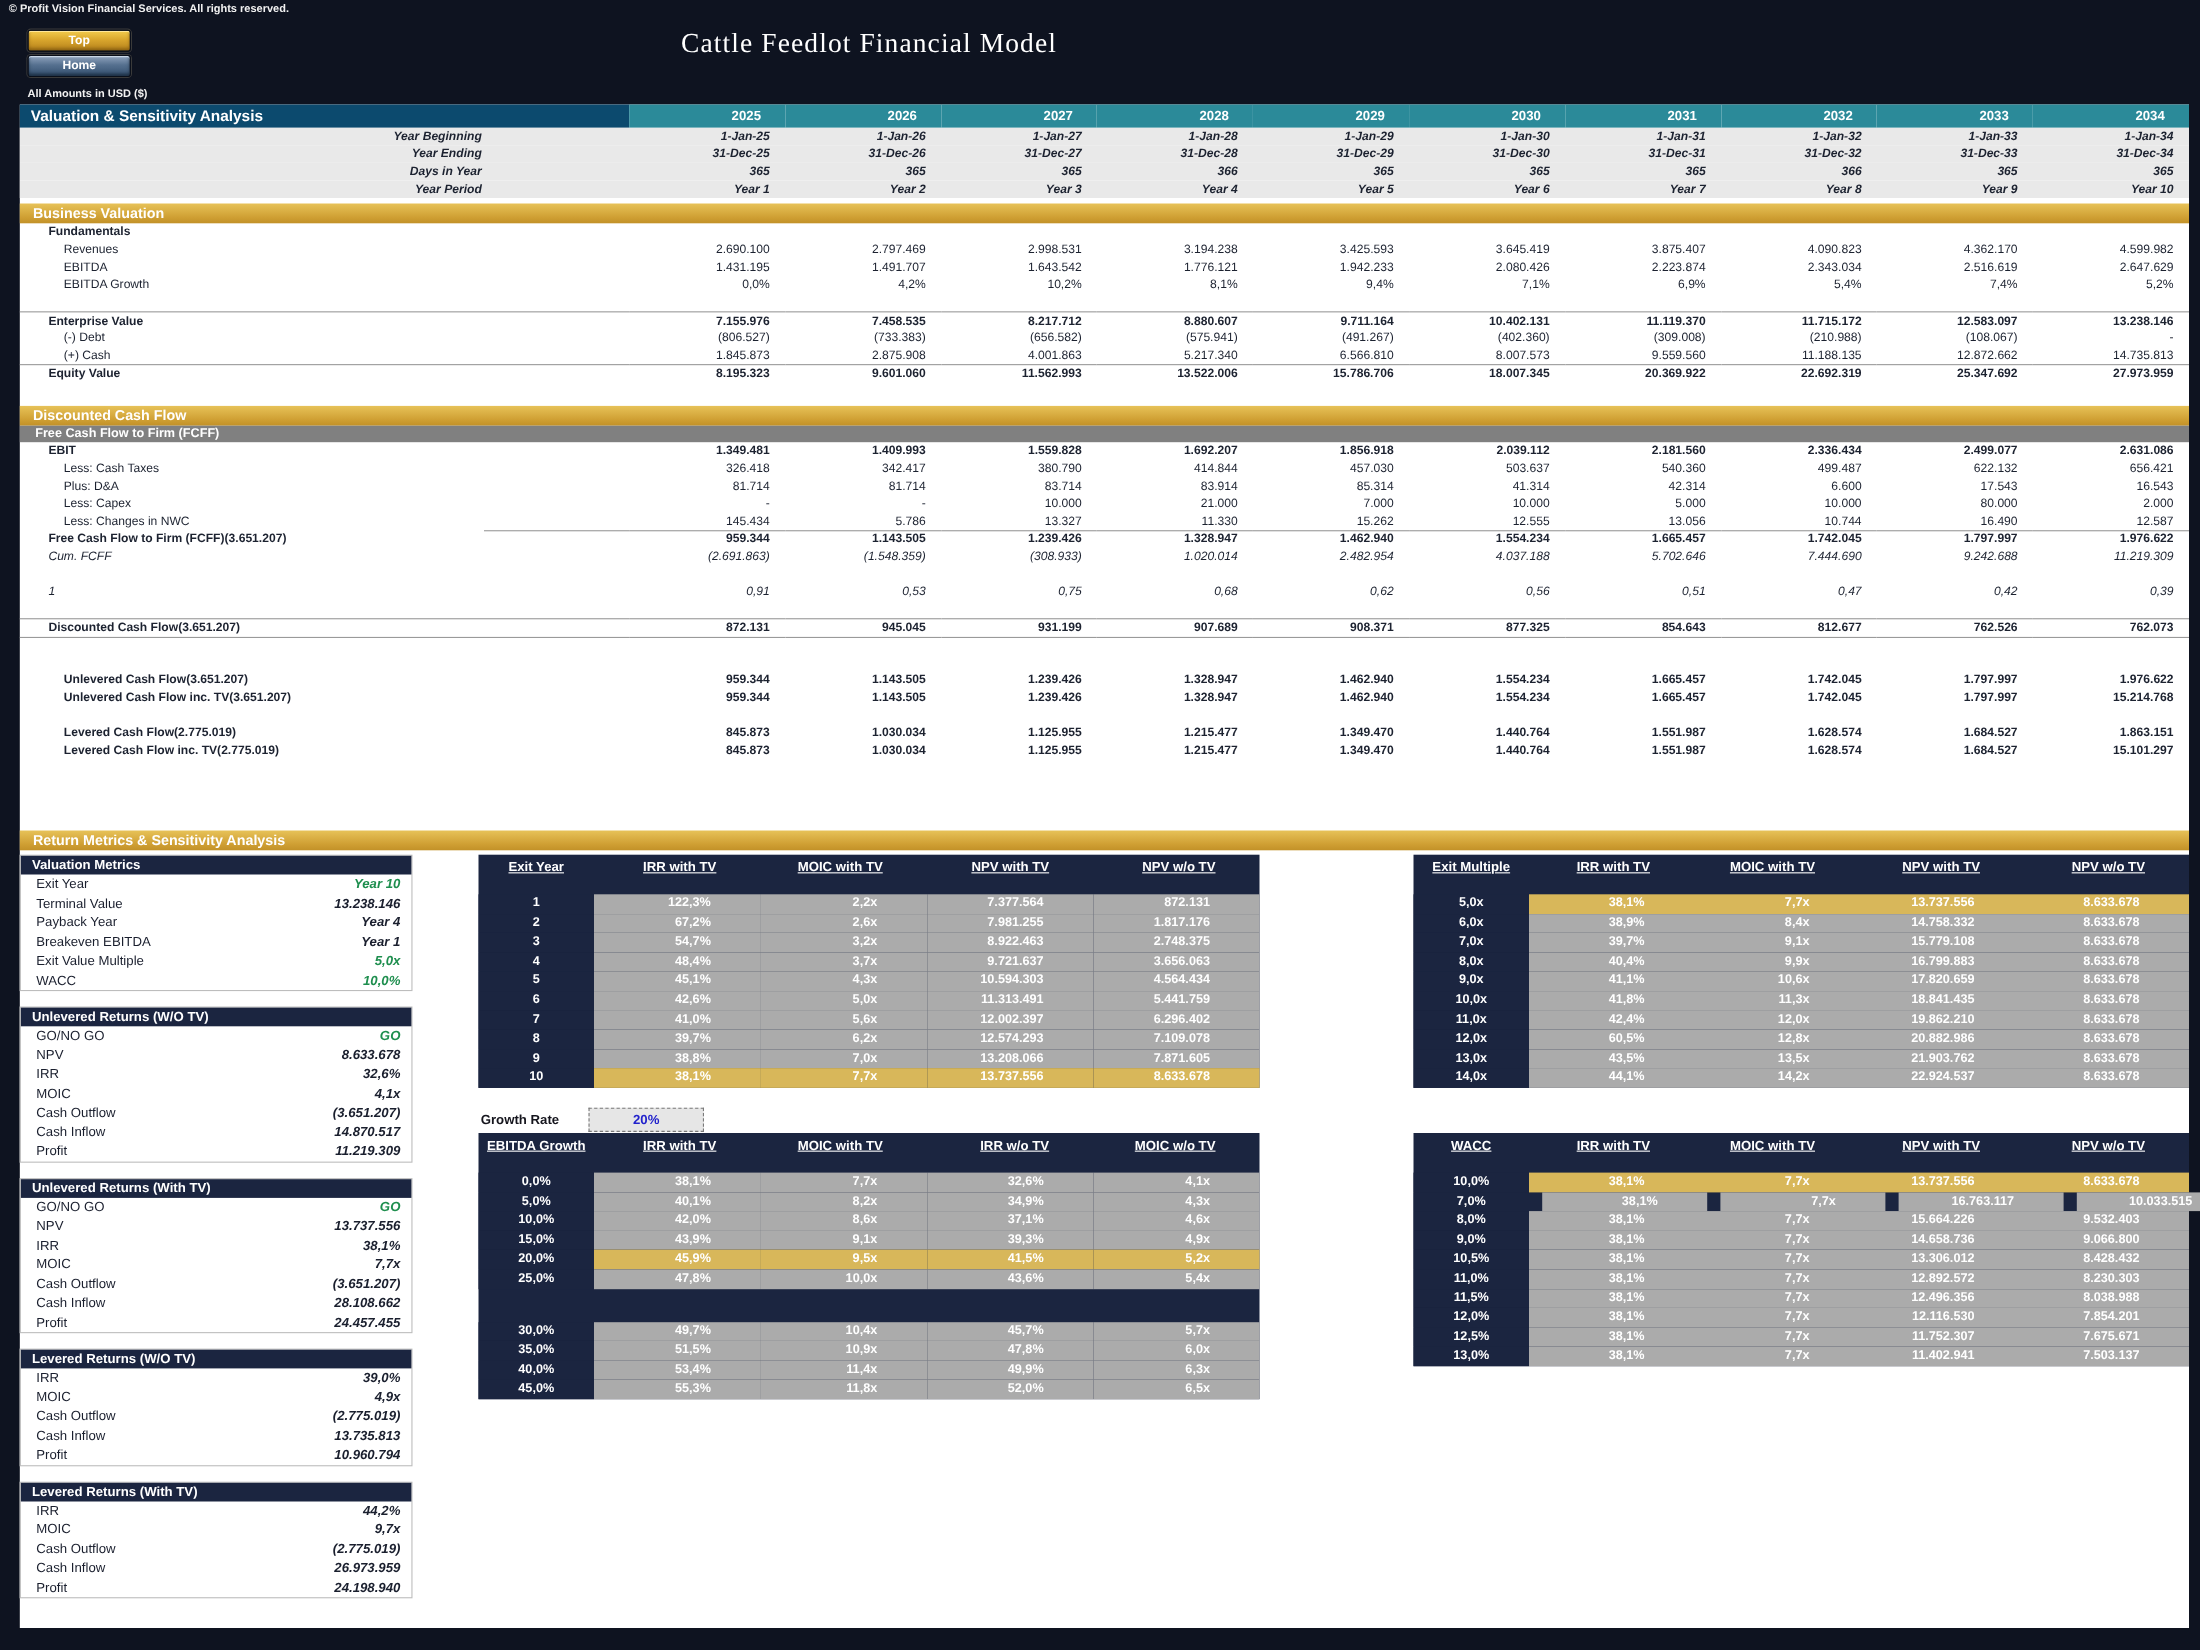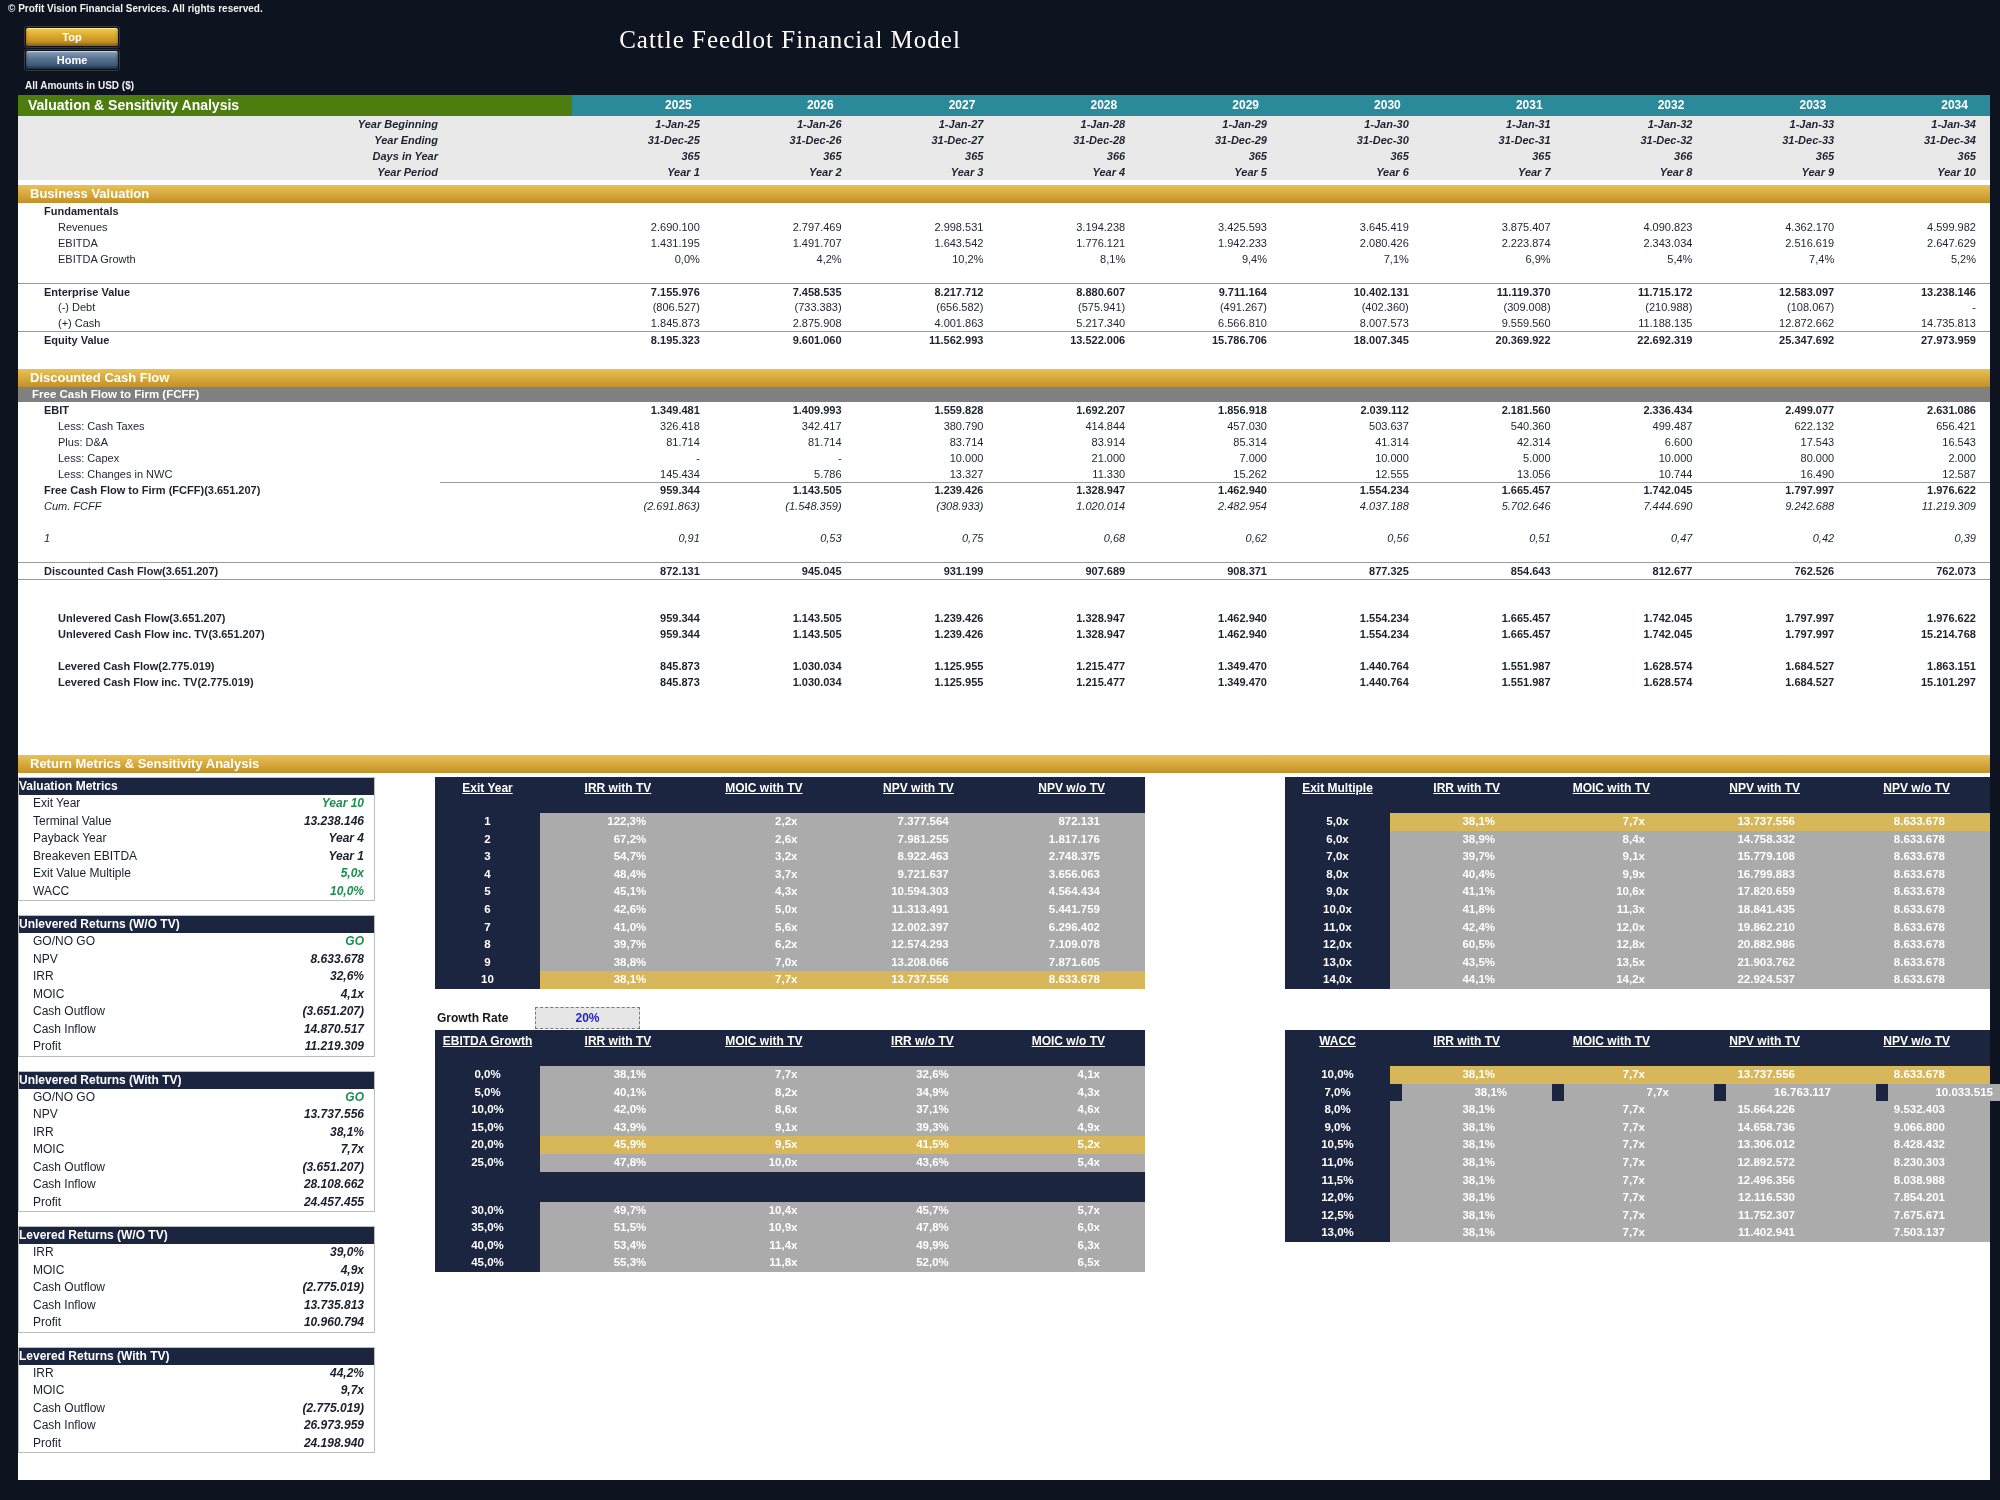--- a/index.html
+++ b/index.html
@@ -25,34 +25,34 @@
   .mrow.sp{height:16px;}
   .lc{display:flex;justify-content:flex-start;padding-left:26px;white-space:nowrap;}
   .lc .ind1{padding-left:14px;}
   .vc{text-align:right;padding-right:14px;white-space:nowrap;}
   .b{font-weight:bold;} .it{font-style:italic;}
   .bt > div{border-top:1px solid #9a9a9a;}
   .bb > div{border-bottom:1px solid #9a9a9a;}
   .bbv > div:nth-child(n+2){border-bottom:1px solid #9a9a9a;}
   
   .hdr-row{display:grid;grid-template-columns:554px repeat(10,141.8px);height:21px;line-height:21px;}
-  .hdr-title{background:#4d7c0f;color:#ffffff;font-size:14px;font-weight:bold;padding-left:10px;}
+  .hdr-title{background:#0c4a6e;color:#ffffff;font-size:14px;font-weight:bold;padding-left:10px;}
   .hdr-year{background:#2b8a99;color:#ffffff;font-size:12px;font-weight:bold;
             text-align:right;padding-right:22px;}
   .daterow{background:#e9e9e9;}
   .daterow .lc{justify-content:flex-end;padding-right:2px;font-weight:bold;font-style:italic;}
   .daterow .vc{font-weight:bold;font-style:italic;}
   .goldbar{height:18px;line-height:18px;background:linear-gradient(180deg,#e7c258 0%,#cf9f33 70%,#c29128 100%);
            color:#ffffff;font-size:13px;font-weight:bold;padding-left:12px;}
   .greybar{height:15px;line-height:15px;background:#808080;color:#ffffff;
            font-size:11.5px;font-weight:bold;padding-left:14px;}
   
   .leftcol{position:absolute;left:0;top:682px;width:357px;display:flex;flex-direction:column;gap:14px;}
   .mbox{border:1px solid #bdbdbd;background:#fff;}
-  .mbox-h{background:#1b2540;color:#fff;font-size:12px;font-weight:bold;height:17px;line-height:17px;}
+  .mbox-h{background:#1b2540;color:#fff;font-size:12px;font-weight:bold;height:17px;line-height:17px;padding-left:10px;}
   .mbox-r{display:flex;justify-content:space-between;height:17.5px;line-height:17.5px;font-size:12px;}
   .mbox-r .ml{padding-left:14px;color:#1a1f2e;}
   .mbox-r .mv{padding-right:10px;font-weight:bold;font-style:italic;color:#1a1f2e;}
   .mv.green{color:#1e8e4e;}
   
   .panel{position:absolute;background:#1b2540;}
   .p-head{display:grid;height:24px;line-height:22px;color:#fff;font-size:12px;font-weight:bold;}
   .p-head .kh{text-align:center;text-decoration:underline;}
   .p-head .ch{text-align:right;padding-right:40px;text-decoration:underline;}
   .p-gap{height:12px;}

